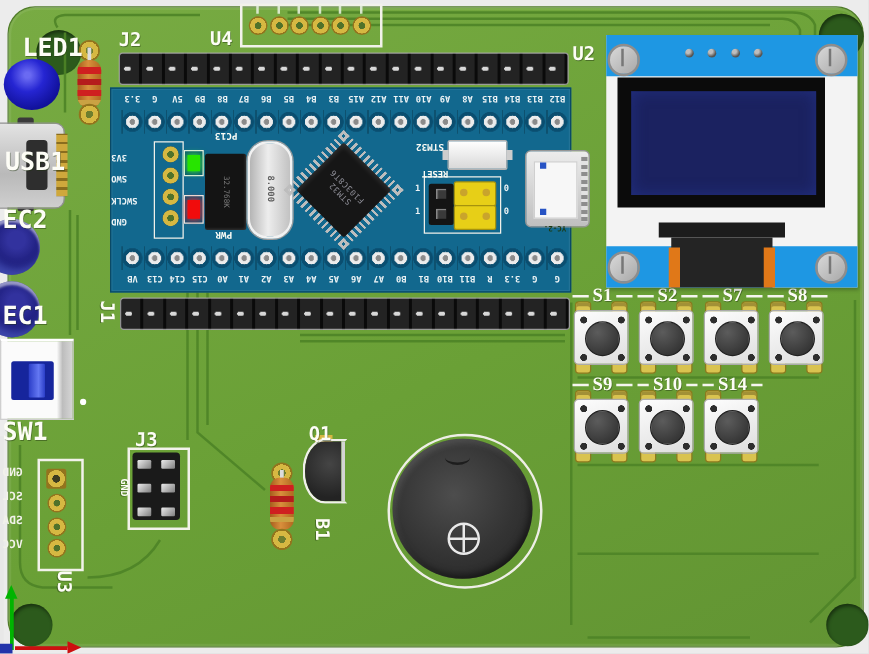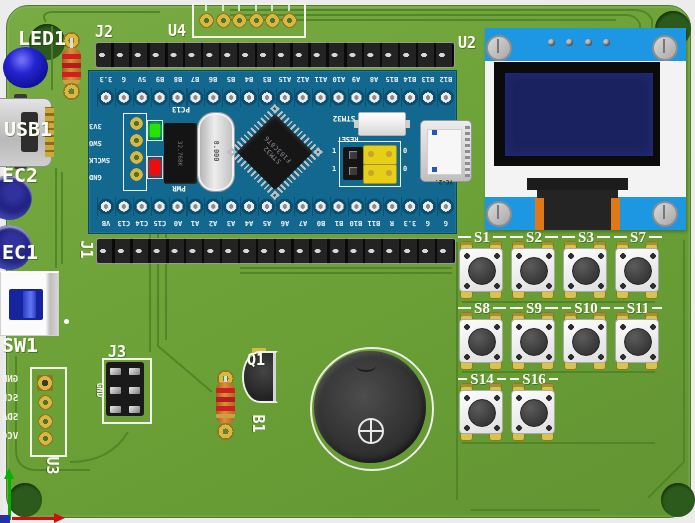--- a/index.html
+++ b/index.html
@@ -416,21 +416,21 @@
   <div class="cmp j3body" style="left:106px;top:362px;width:38px;height:54px;">
 
   <div class="j3pin"></div>
       <div class="j3pin"></div>
       <div class="j3pin"></div>
       <div class="j3pin"></div>
       <div class="j3pin"></div>
       <div class="j3pin"></div>
     </div>
 
-  <div class="silk s15" style="left:247px;top:353px;">Q1</div>
+  <div class="silk s15" style="left:247px;top:340px;">Q1</div>
   <div class="cmp" style="left:252px;top:348px;width:14px;height:6px;background:#d6b842;"></div>
   <div class="cmp q1" style="left:242px;top:351px;width:32px;height:48px;">
     <div class="bodyhalf"></div>
   </div>
 
   <div class="cmp rpad" style="left:217px;top:370px;"></div>
   <div class="cmp rlead" style="left:224px;top:376px;height:50px;"></div>
   <div class="cmp rbody" style="left:216px;top:382px;height:42px;">
       <div class="rbands"></div>
     </div>
@@ -483,105 +483,69 @@
       <div class="kbtn">
         <div class="kpad tl"></div>
         <div class="kpad tr"></div>
         <div class="kpad bl"></div>
         <div class="kpad br"></div>
         <div class="kbody"></div>
       </div>
     </div>
       <div class="kcell">
       <div class="klabel">
-          <span>S3</span>
+          <span>S7</span>
         </div>
       <div class="kbtn">
         <div class="kpad tl"></div>
         <div class="kpad tr"></div>
         <div class="kpad bl"></div>
         <div class="kpad br"></div>
         <div class="kbody"></div>
       </div>
     </div>
       <div class="kcell">
       <div class="klabel">
-          <span>S7</span>
+          <span>S8</span>
         </div>
       <div class="kbtn">
         <div class="kpad tl"></div>
         <div class="kpad tr"></div>
         <div class="kpad bl"></div>
         <div class="kpad br"></div>
         <div class="kbody"></div>
       </div>
     </div>
       <div class="kcell">
       <div class="klabel">
-          <span>S8</span>
+          <span>S9</span>
         </div>
       <div class="kbtn">
         <div class="kpad tl"></div>
         <div class="kpad tr"></div>
         <div class="kpad bl"></div>
         <div class="kpad br"></div>
         <div class="kbody"></div>
       </div>
     </div>
       <div class="kcell">
       <div class="klabel">
-          <span>S9</span>
+          <span>S10</span>
         </div>
       <div class="kbtn">
         <div class="kpad tl"></div>
         <div class="kpad tr"></div>
         <div class="kpad bl"></div>
         <div class="kpad br"></div>
         <div class="kbody"></div>
       </div>
     </div>
       <div class="kcell">
       <div class="klabel">
-          <span>S10</span>
-        </div>
-      <div class="kbtn">
-        <div class="kpad tl"></div>
-        <div class="kpad tr"></div>
-        <div class="kpad bl"></div>
-        <div class="kpad br"></div>
-        <div class="kbody"></div>
-      </div>
-    </div>
-      <div class="kcell">
-      <div class="klabel">
-          <span>S11</span>
-        </div>
-      <div class="kbtn">
-        <div class="kpad tl"></div>
-        <div class="kpad tr"></div>
-        <div class="kpad bl"></div>
-        <div class="kpad br"></div>
-        <div class="kbody"></div>
-      </div>
-    </div>
-      <div class="kcell">
-      <div class="klabel">
           <span>S14</span>
-        </div>
-      <div class="kbtn">
-        <div class="kpad tl"></div>
-        <div class="kpad tr"></div>
-        <div class="kpad bl"></div>
-        <div class="kpad br"></div>
-        <div class="kbody"></div>
-      </div>
-    </div>
-      <div class="kcell">
-      <div class="klabel">
-          <span>S16</span>
         </div>
       <div class="kbtn">
         <div class="kpad tl"></div>
         <div class="kpad tr"></div>
         <div class="kpad bl"></div>
         <div class="kpad br"></div>
         <div class="kbody"></div>
       </div>
     </div>
     </div>

